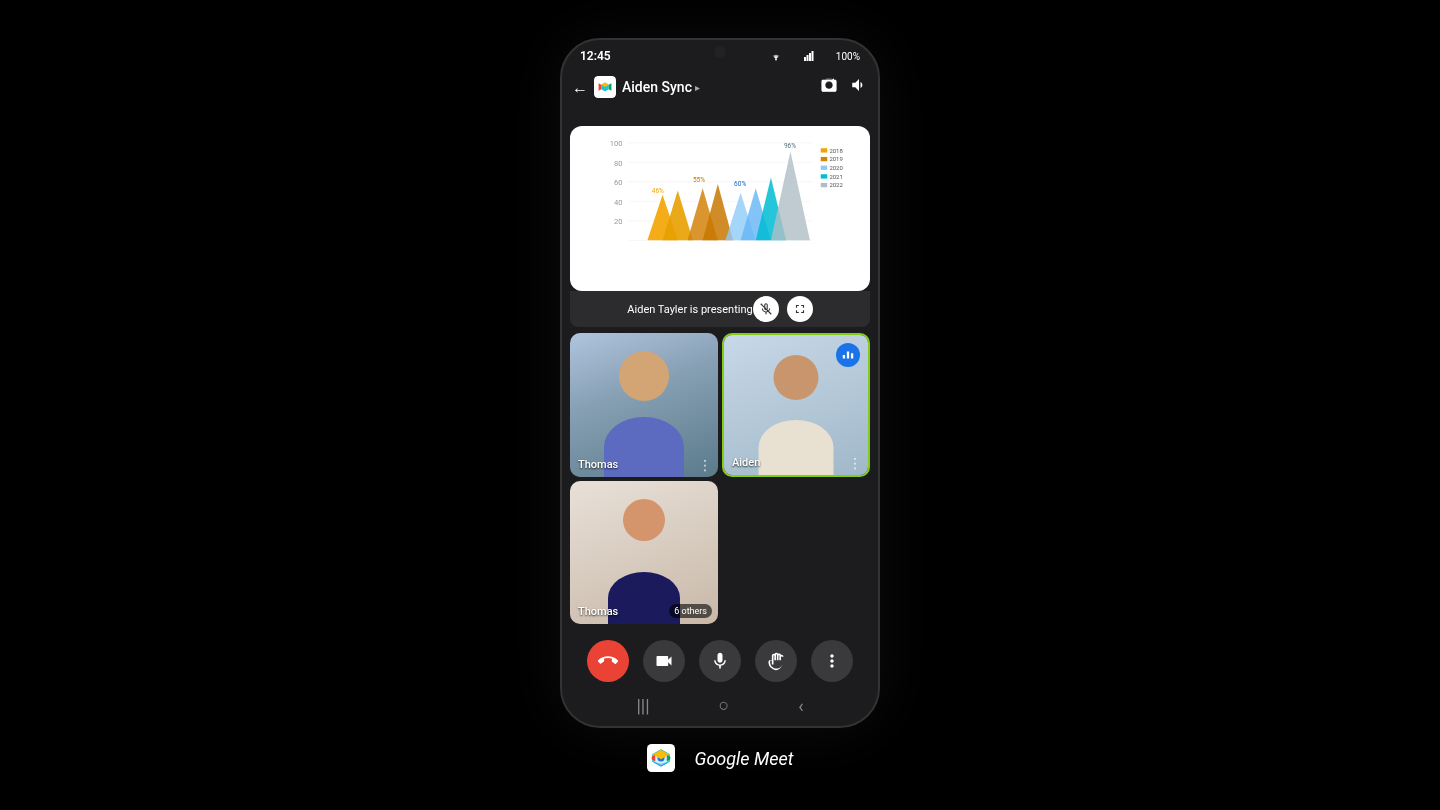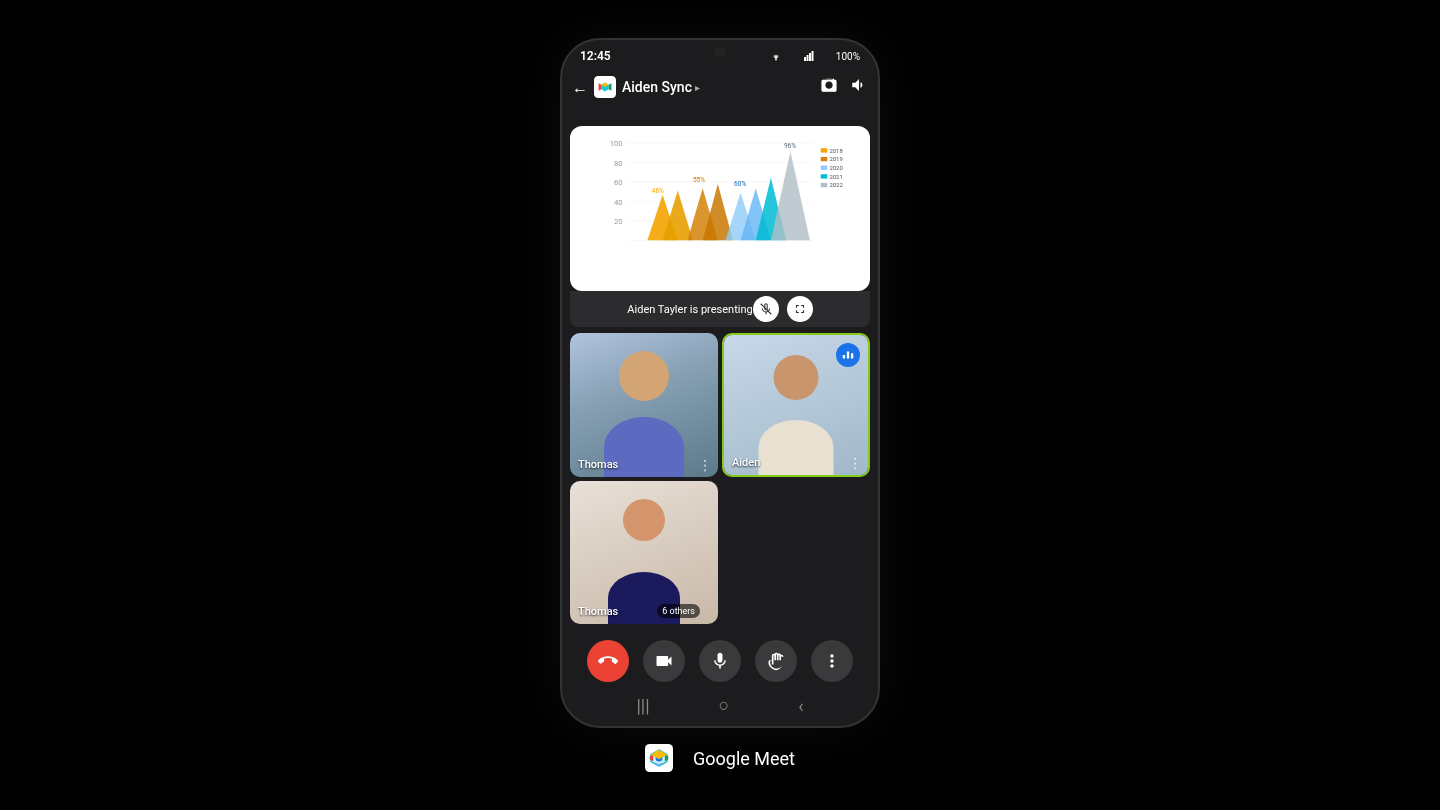--- a/index.html
+++ b/index.html
@@ -341,21 +341,21 @@
       position: absolute;
       bottom: 6px;
       right: 6px;
       color: #fff;
       font-size: 14px;
     }
 
     .others-badge {
       position: absolute;
       bottom: 6px;
-      right: 18px;
+      right: 6px;
       background: rgba(0,0,0,0.6);
       color: #fff;
       font-size: 9px;
       padding: 2px 5px;
       border-radius: 10px;
     }
 
     
     .call-controls {
       display: flex;
@@ -397,20 +397,21 @@
       color: #888;
       font-size: 18px;
     }
 
     
     .branding {
       display: flex;
       align-items: center;
       gap: 20px;
       margin-top: 16px;
+      font-style: italic;
     }
     .branding-logo {
       width: 28px;
       height: 28px;
     }
     .branding-text {
       font-size: 18px;
       color: #fff;
       font-weight: 400;
     }

